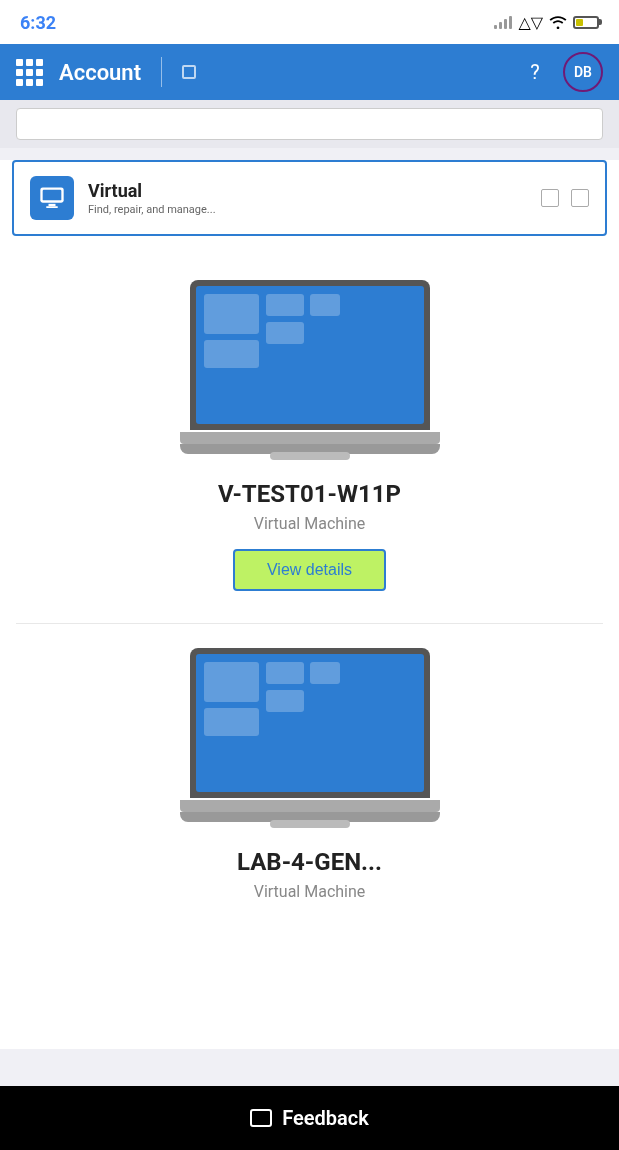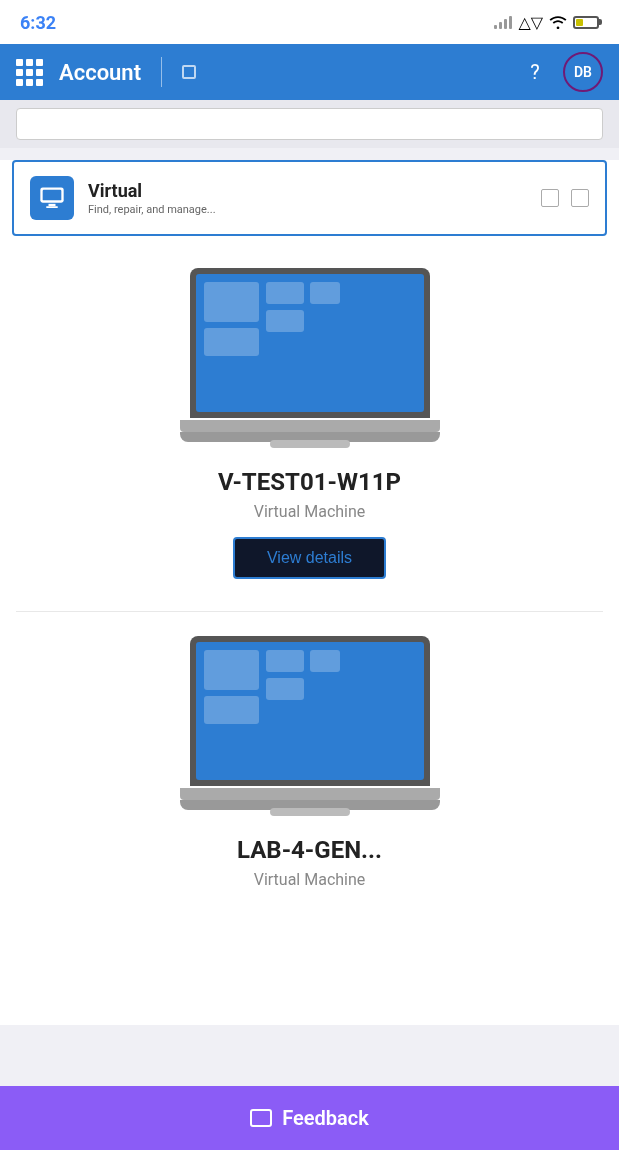--- a/index.html
+++ b/index.html
@@ -220,21 +220,21 @@
     .header-checkbox {
       width: 18px;
       height: 18px;
       border: 1.5px solid #aaa;
       border-radius: 2px;
       background: #fff;
     }
 
     
     .devices-list {
-      padding: 8px 16px;
+      padding: 20px 16px;
       display: flex;
       flex-direction: column;
       align-items: center;
       gap: 0;
     }
 
     .device-card {
       display: flex;
       flex-direction: column;
       align-items: center;
@@ -315,37 +315,37 @@
     }
     .device-type {
       font-size: 16px;
       color: #888;
       text-align: center;
       margin-bottom: 16px;
     }
     .view-details-btn {
       border: 2px solid #2d7dd2;
       color: #2d7dd2;
-      background: #0f172a;
+      background: #bef264;
       border-radius: 4px;
       padding: 10px 32px;
       font-size: 16px;
       font-weight: 500;
       cursor: pointer;
       display: block;
       text-align: center;
     }
 
     
     .feedback-bar {
       position: fixed;
       bottom: 0;
       left: 0;
       width: 619px;
-      background: #8b5cf6;
+      background: #000000;
       color: #fff;
       display: flex;
       align-items: center;
       justify-content: center;
       gap: 10px;
       padding: 16px;
       font-size: 20px;
       font-weight: 600;
       cursor: pointer;
       z-index: 100;

